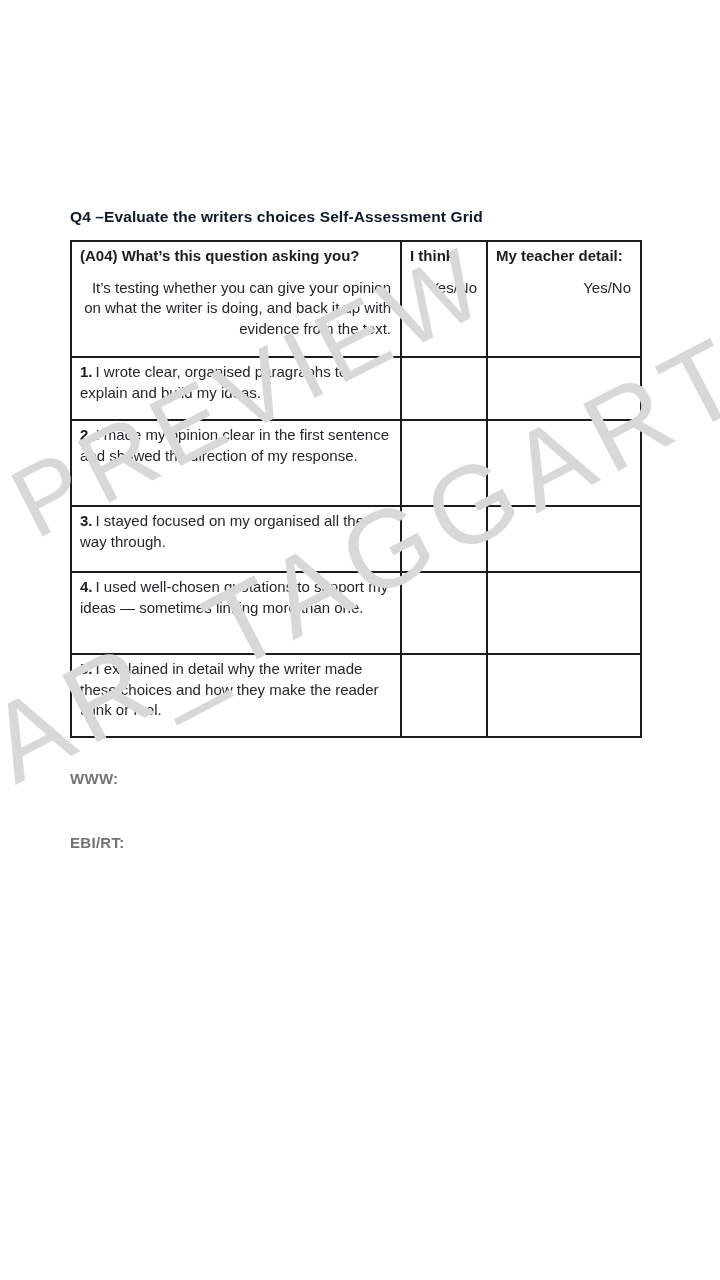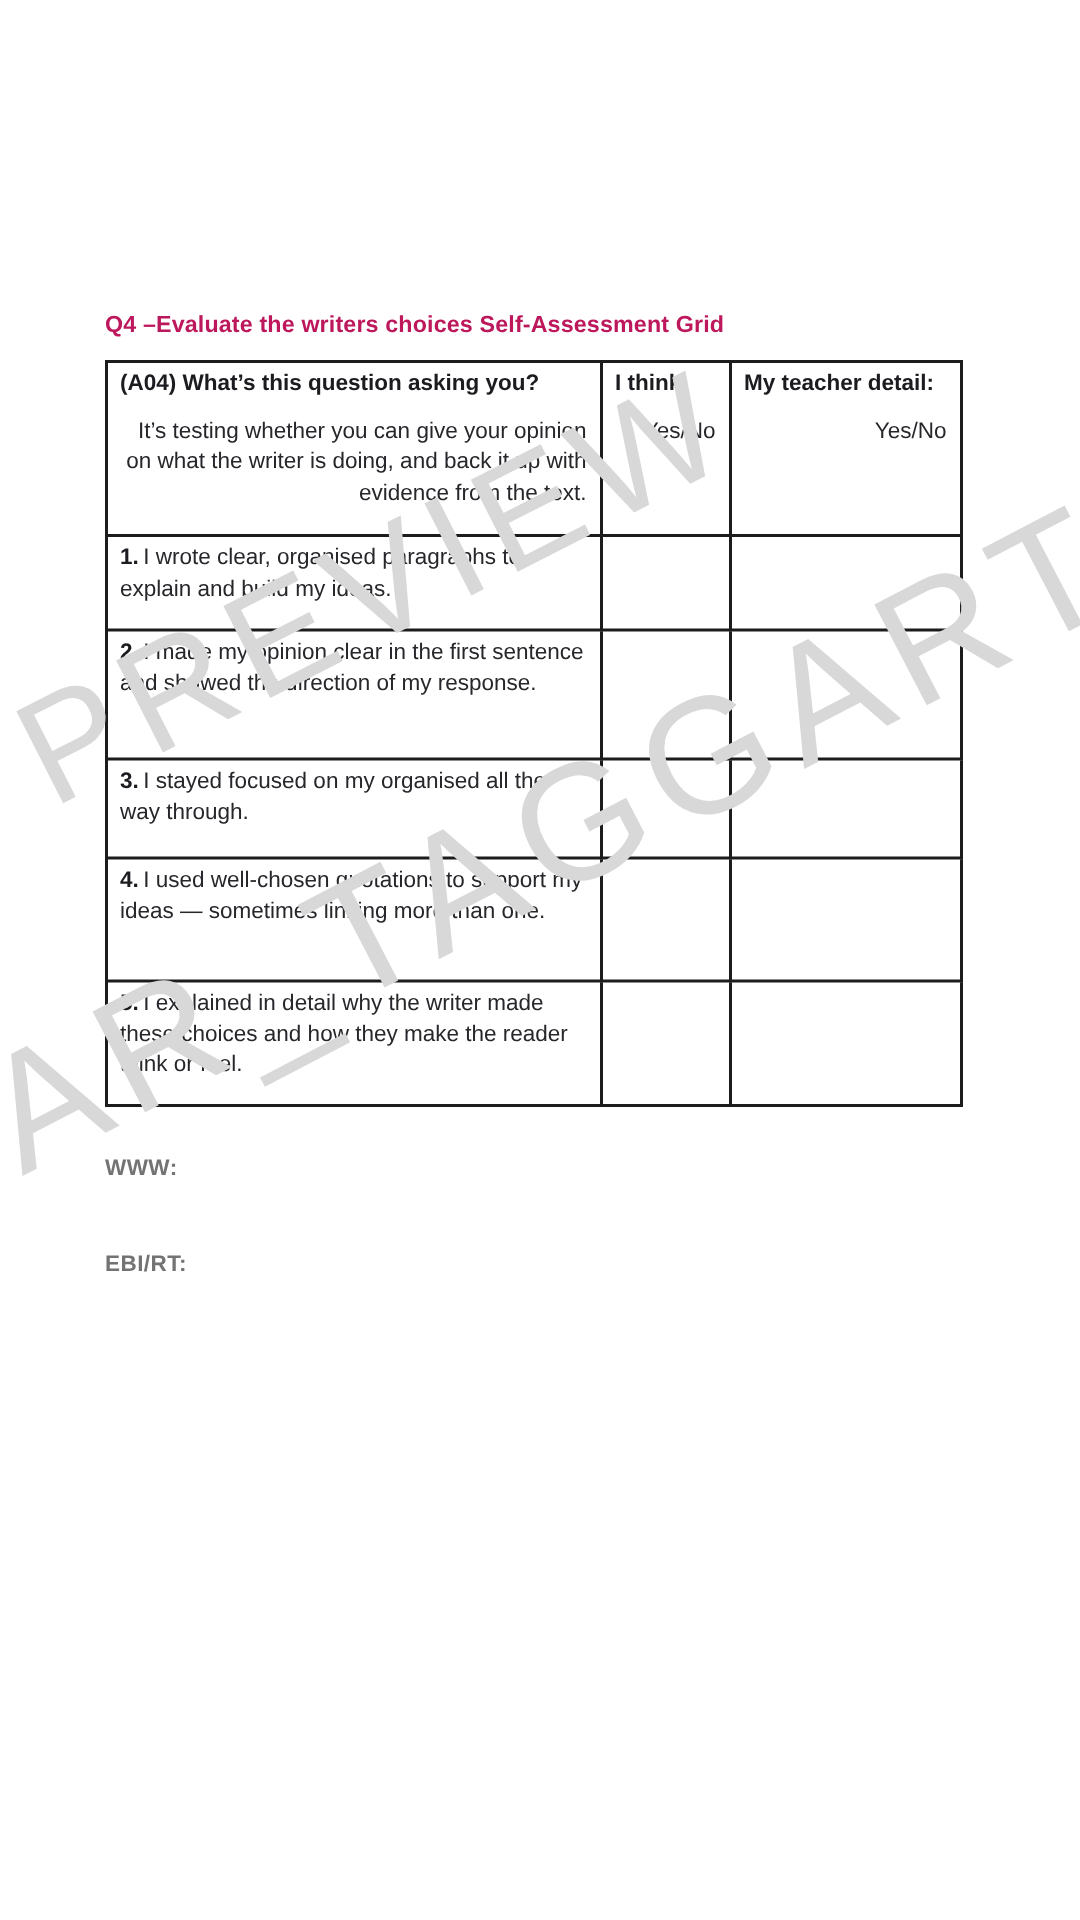--- a/index.html
+++ b/index.html
@@ -15,21 +15,21 @@
     overflow: hidden;
     font-family: "Liberation Sans", sans-serif;
     color: #222222;
   }
   .doc-title {
     position: absolute;
     left: 70px;
     top: 208px;
     font-size: 15.5px;
     font-weight: bold;
-    color: #be185d;
+    color: #0f172a;
     letter-spacing: 0.1px;
     white-space: nowrap;
   }
   .tbl {
     position: absolute;
     left: 70px;
     top: 240px;
     display: grid;
     grid-template-columns: 330px 86px 154px;
     grid-template-rows: 116px 63px 86px 66px 82px 83px;

